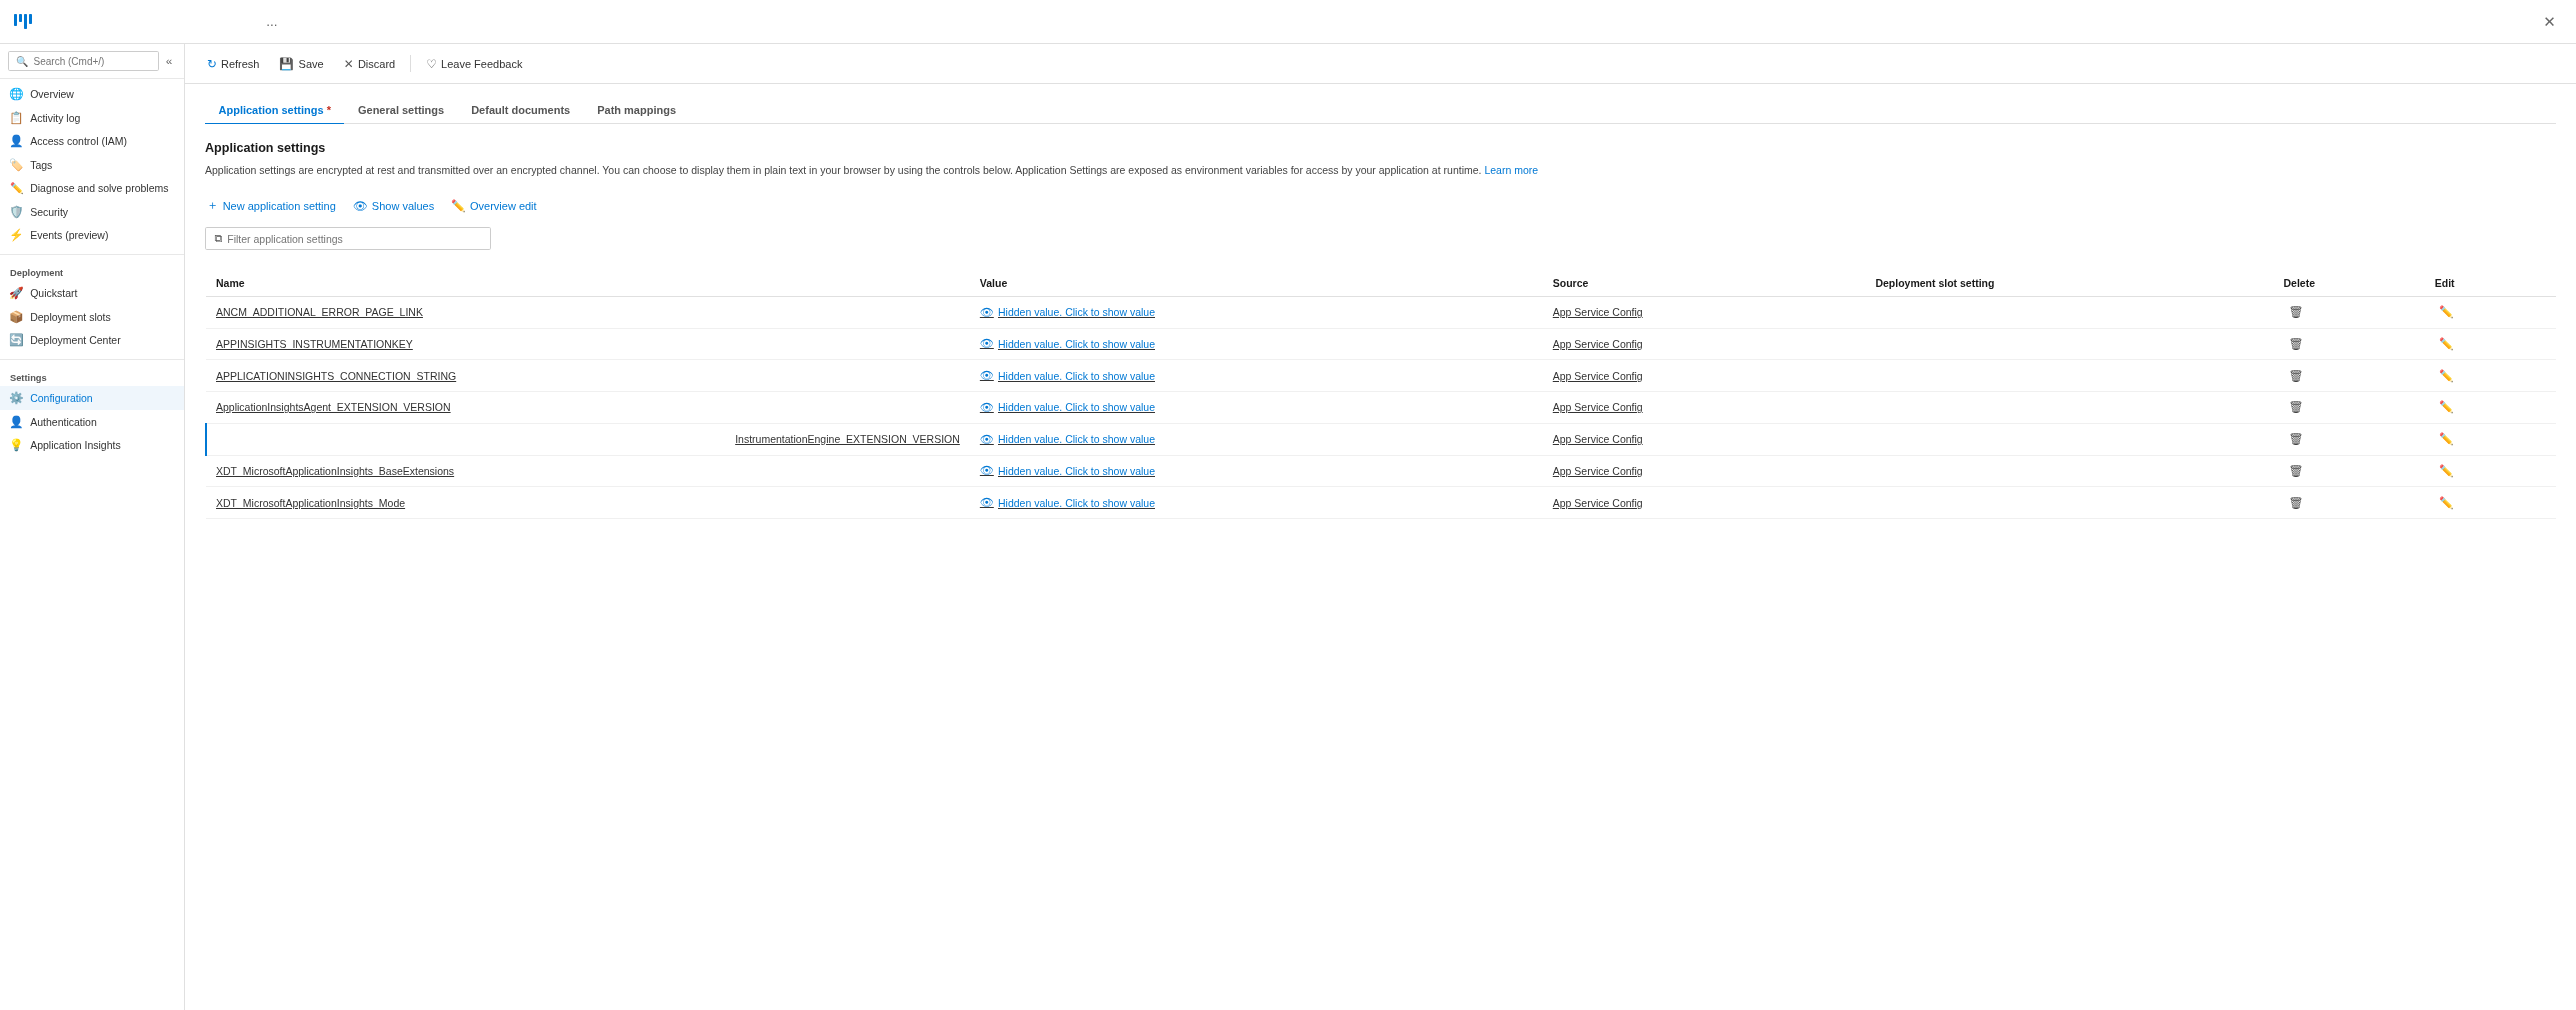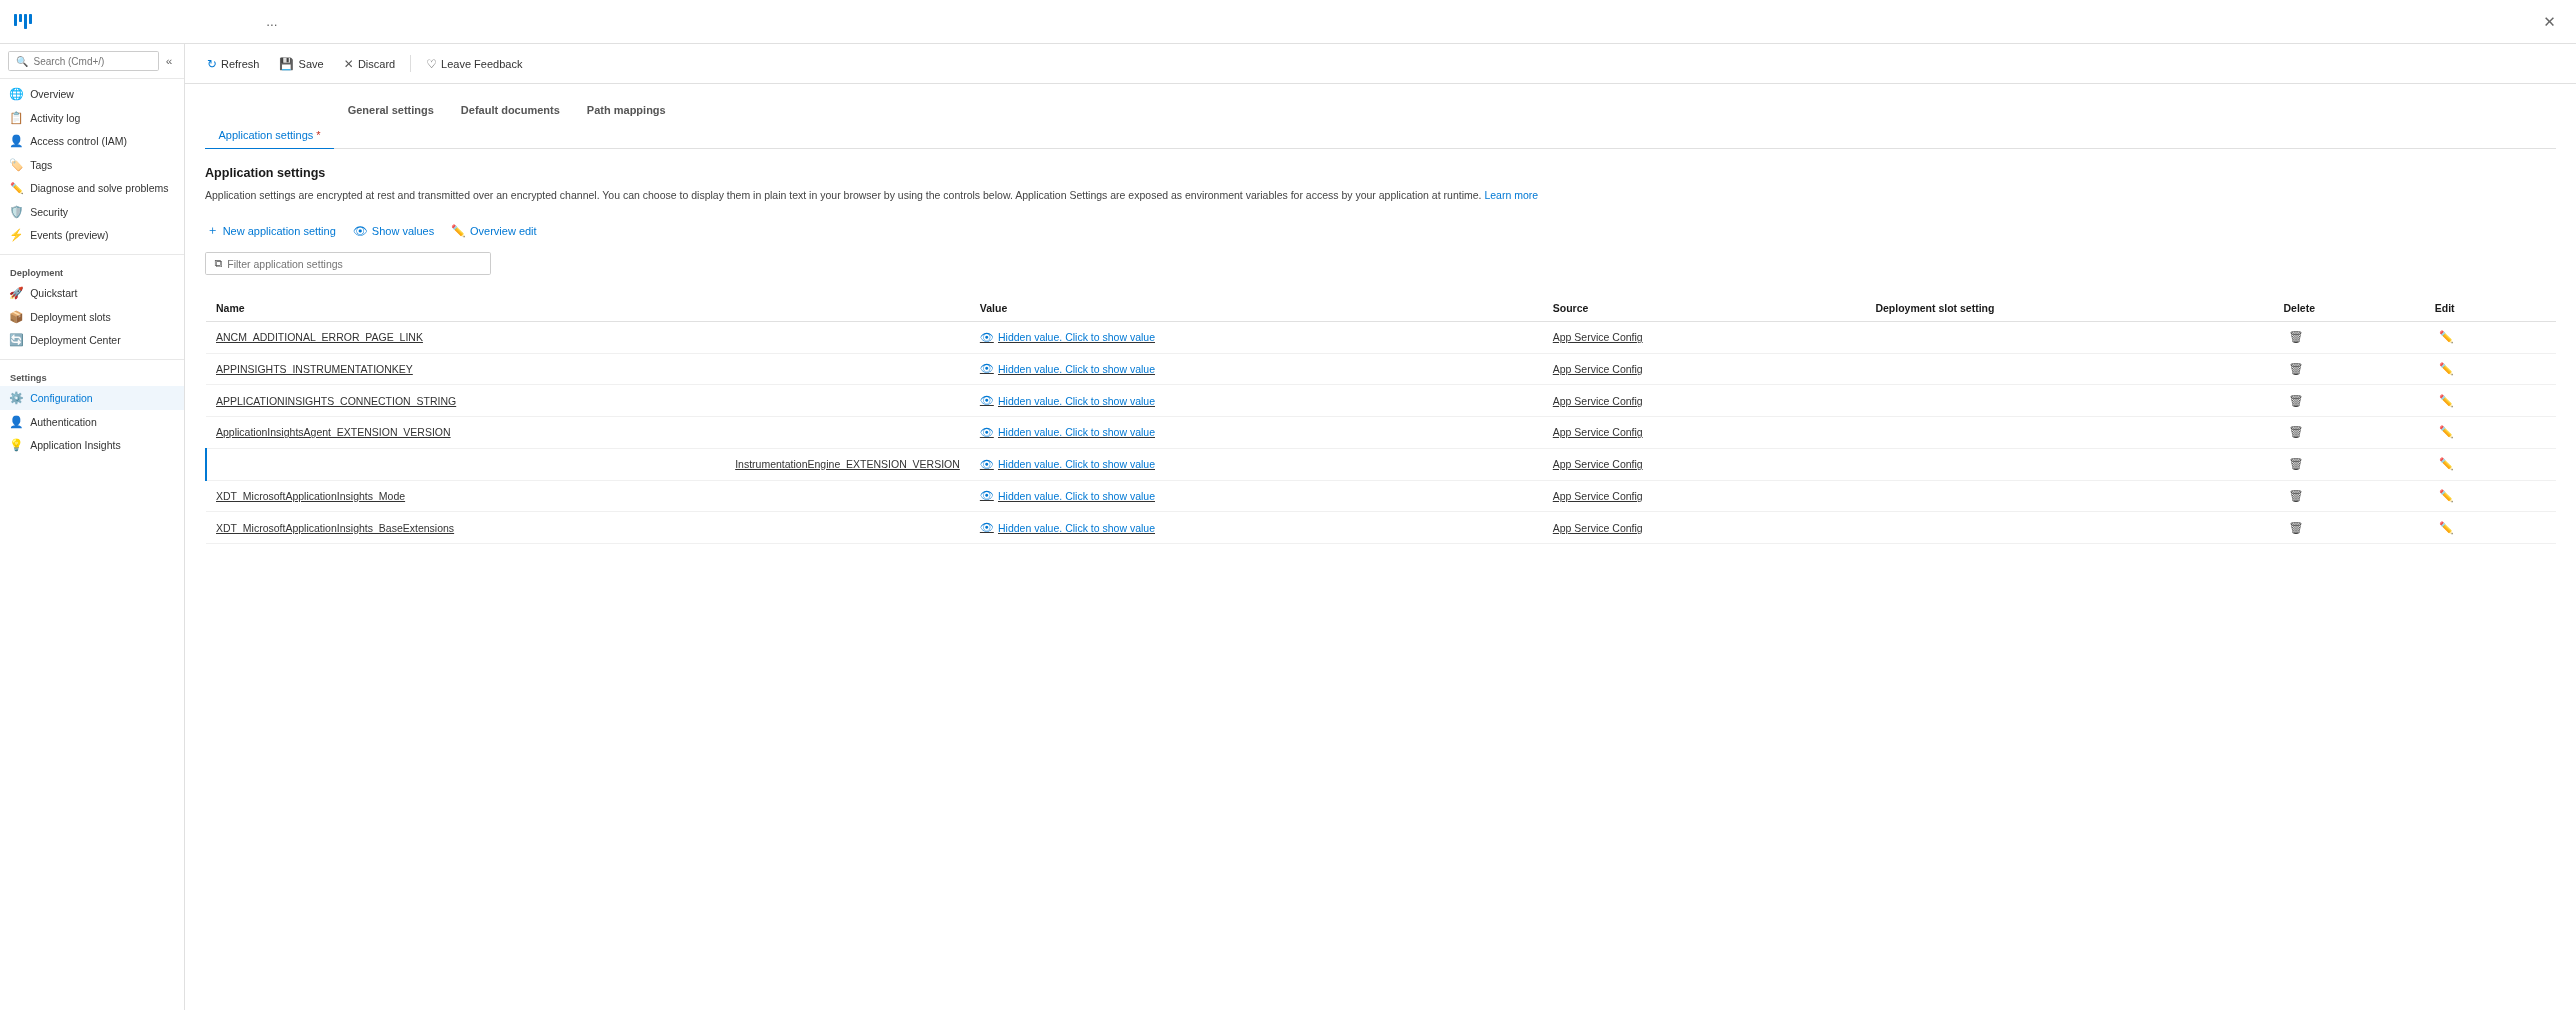--- a/index.html
+++ b/index.html
@@ -45,21 +45,21 @@
     .toolbar-btn { display: flex; align-items: center; gap: 4.2px; background: none; border: none; cursor: pointer; font-size: 11px; color: #333; padding: 4.2px 8.4px; border-radius: 1.7px; }
     .toolbar-btn .tb-icon { font-size: 11.8px; color: #0078d4; }
     .toolbar-sep { width: 0.8px; height: 17px; background: #ddd; margin: 0 3.4px; }
 
     
     .page-content { flex: 1; overflow-y: auto; padding: 13.5px 20px; }
 
     
     .tabs { display: flex; gap: 0; border-bottom: 0.8px solid #e0e0e0; margin-bottom: 17px; }
     .tab { padding: 6.7px 13.5px; font-size: 11px; cursor: pointer; color: #555; border-bottom: 1.7px solid transparent; margin-bottom: -0.8px; font-weight: bold; }
-    .tab.active { color: #0078d4; border-bottom-color: #0078d4; font-weight: 400; margin-top: 25px; }
+    .tab.active { color: #0078d4; border-bottom-color: #0078d4; font-weight: 700; }
     .tab-asterisk { color: #c42b1c; }
 
     
     .section-heading { font-size: 12.6px; font-weight: 600; color: #1a1a1a; margin-bottom: 8.4px; }
     .section-desc { font-size: 10.5px; color: #444; line-height: 1.5; margin-bottom: 15px; }
     .section-desc a { color: #0078d4; text-decoration: none; }
 
     
     .action-bar { display: flex; align-items: center; gap: 13.5px; margin-bottom: 10px; }
     .action-btn { display: flex; align-items: center; gap: 4.2px; background: none; border: none; cursor: pointer; font-size: 11px; color: #0078d4; padding: 3.4px 1.7px; }
@@ -301,31 +301,31 @@
               <td>InstrumentationEngine_EXTENSION_VERSION</td>
               <td>
                 <span class="hidden-value"><span style="font-size:11px;">👁</span> Hidden value. Click to show value</span>
               </td>
               <td>App Service Config</td>
               <td></td>
               <td><button class="delete-btn">🗑</button></td>
               <td><button class="edit-btn">✏️</button></td>
             </tr>
             <tr>
+              <td>XDT_MicrosoftApplicationInsights_BaseExtensions</td>
+              <td>
+                <span class="hidden-value"><span style="font-size:11px;">👁</span> Hidden value. Click to show value</span>
+              </td>
+              <td>App Service Config</td>
+              <td></td>
+              <td><button class="delete-btn">🗑</button></td>
+              <td><button class="edit-btn">✏️</button></td>
+            </tr>
+            <tr>
               <td>XDT_MicrosoftApplicationInsights_Mode</td>
-              <td>
-                <span class="hidden-value"><span style="font-size:11px;">👁</span> Hidden value. Click to show value</span>
-              </td>
-              <td>App Service Config</td>
-              <td></td>
-              <td><button class="delete-btn">🗑</button></td>
-              <td><button class="edit-btn">✏️</button></td>
-            </tr>
-            <tr>
-              <td>XDT_MicrosoftApplicationInsights_BaseExtensions</td>
               <td>
                 <span class="hidden-value"><span style="font-size:11px;">👁</span> Hidden value. Click to show value</span>
               </td>
               <td>App Service Config</td>
               <td></td>
               <td><button class="delete-btn">🗑</button></td>
               <td><button class="edit-btn">✏️</button></td>
             </tr>
           </tbody>
       </table>

